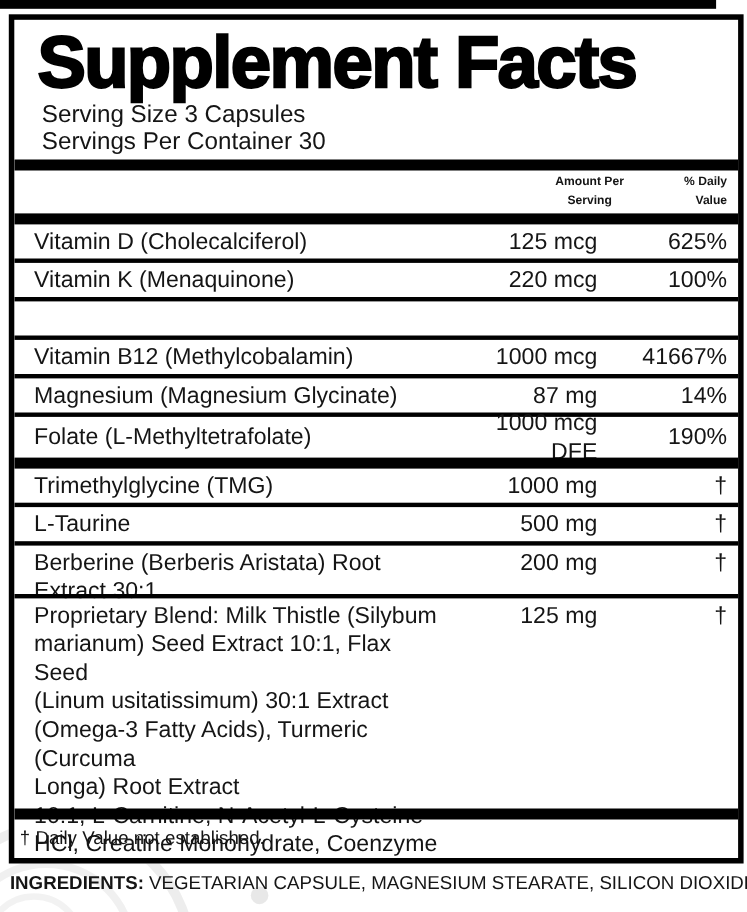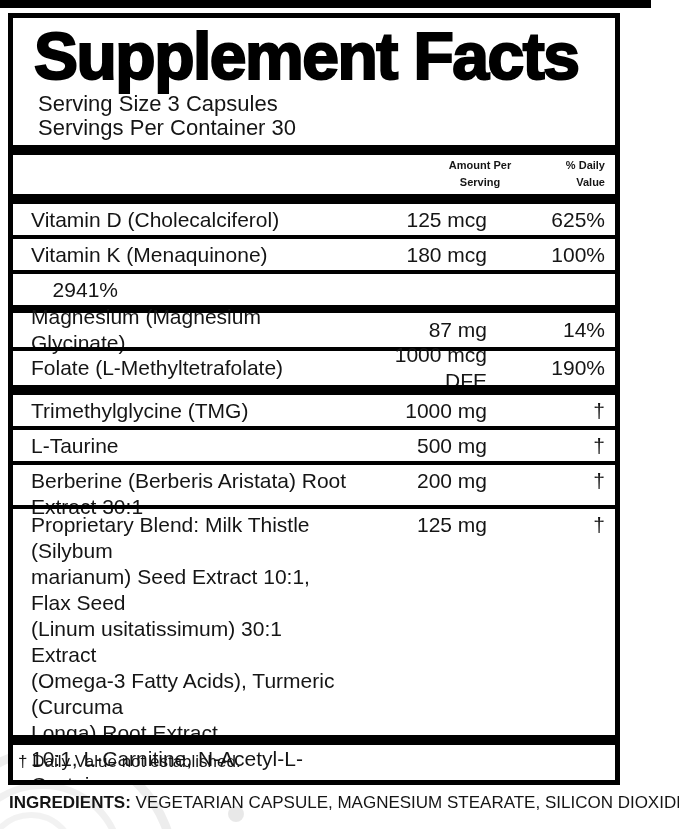--- a/index.html
+++ b/index.html
@@ -15,21 +15,21 @@
   .wm{position:absolute;border-radius:50%;pointer-events:none;z-index:0;}
   .wm1{left:-70px;top:745px;width:230px;height:230px;border:9px solid rgba(0,0,0,0.07);}
   .wm2{left:-40px;top:782px;width:150px;height:150px;border:7px solid rgba(0,0,0,0.06);}
   .wm3{left:-15px;top:812px;width:80px;height:80px;border:6px solid rgba(0,0,0,0.05);}
   .wm4{left:228px;top:806px;width:16px;height:16px;background:rgba(0,0,0,0.09);border:0;}
 
   .top-strip{position:absolute;top:0;left:0;width:651px;height:8px;background:#000;z-index:2;}
 
   .panel{
     position:absolute;z-index:1;
-    top:13px;left:8px;width:612px;height:772px;
+    top:13px;left:8px;width:668px;height:772px;
     box-sizing:border-box;
     border:5px solid #000;
     background:#fff;
     display:flex;flex-direction:column;
     overflow:hidden;
   }
   .title{
     font-size:66px;line-height:1.02;
     font-weight:bold;letter-spacing:-1.5px;
     -webkit-text-stroke:2.2px #000;
@@ -108,30 +108,34 @@
 
     <div class="row">
       <div class="name">Vitamin D (Cholecalciferol)</div>
       <div class="amt">125 mcg</div>
       <div class="dv">625%</div>
     </div>
     <div class="bar thin"></div>
 
     <div class="row">
       <div class="name">Vitamin K (Menaquinone)</div>
-      <div class="amt">180 mcg</div>
+      <div class="amt">220 mcg</div>
       <div class="dv">100%</div>
     </div>
     <div class="bar thin"></div>
 
     <div class="row">
-      <div class="dv">2941%</div>
     </div>
     <div class="bar thin"></div>
 
+    <div class="row">
+      <div class="name">Vitamin B12 (Methylcobalamin)</div>
+      <div class="amt">1000 mcg</div>
+      <div class="dv">41667%</div>
+    </div>
     <div class="bar thin"></div>
 
     <div class="row">
       <div class="name">Magnesium (Magnesium Glycinate)</div>
       <div class="amt">87 mg</div>
       <div class="dv">14%</div>
     </div>
     <div class="bar thin"></div>
 
     <div class="row">

